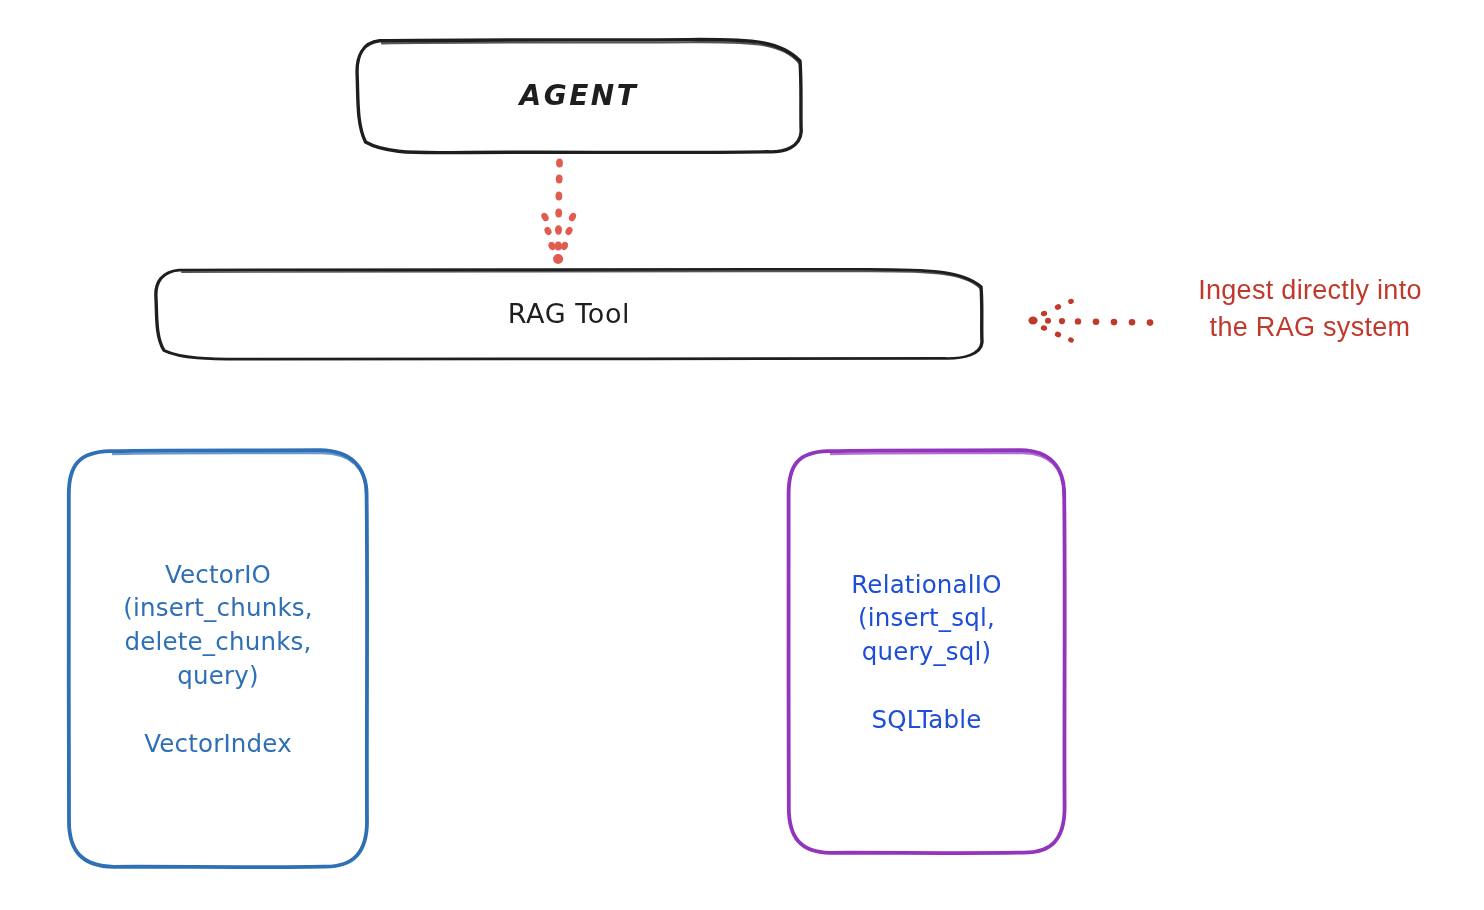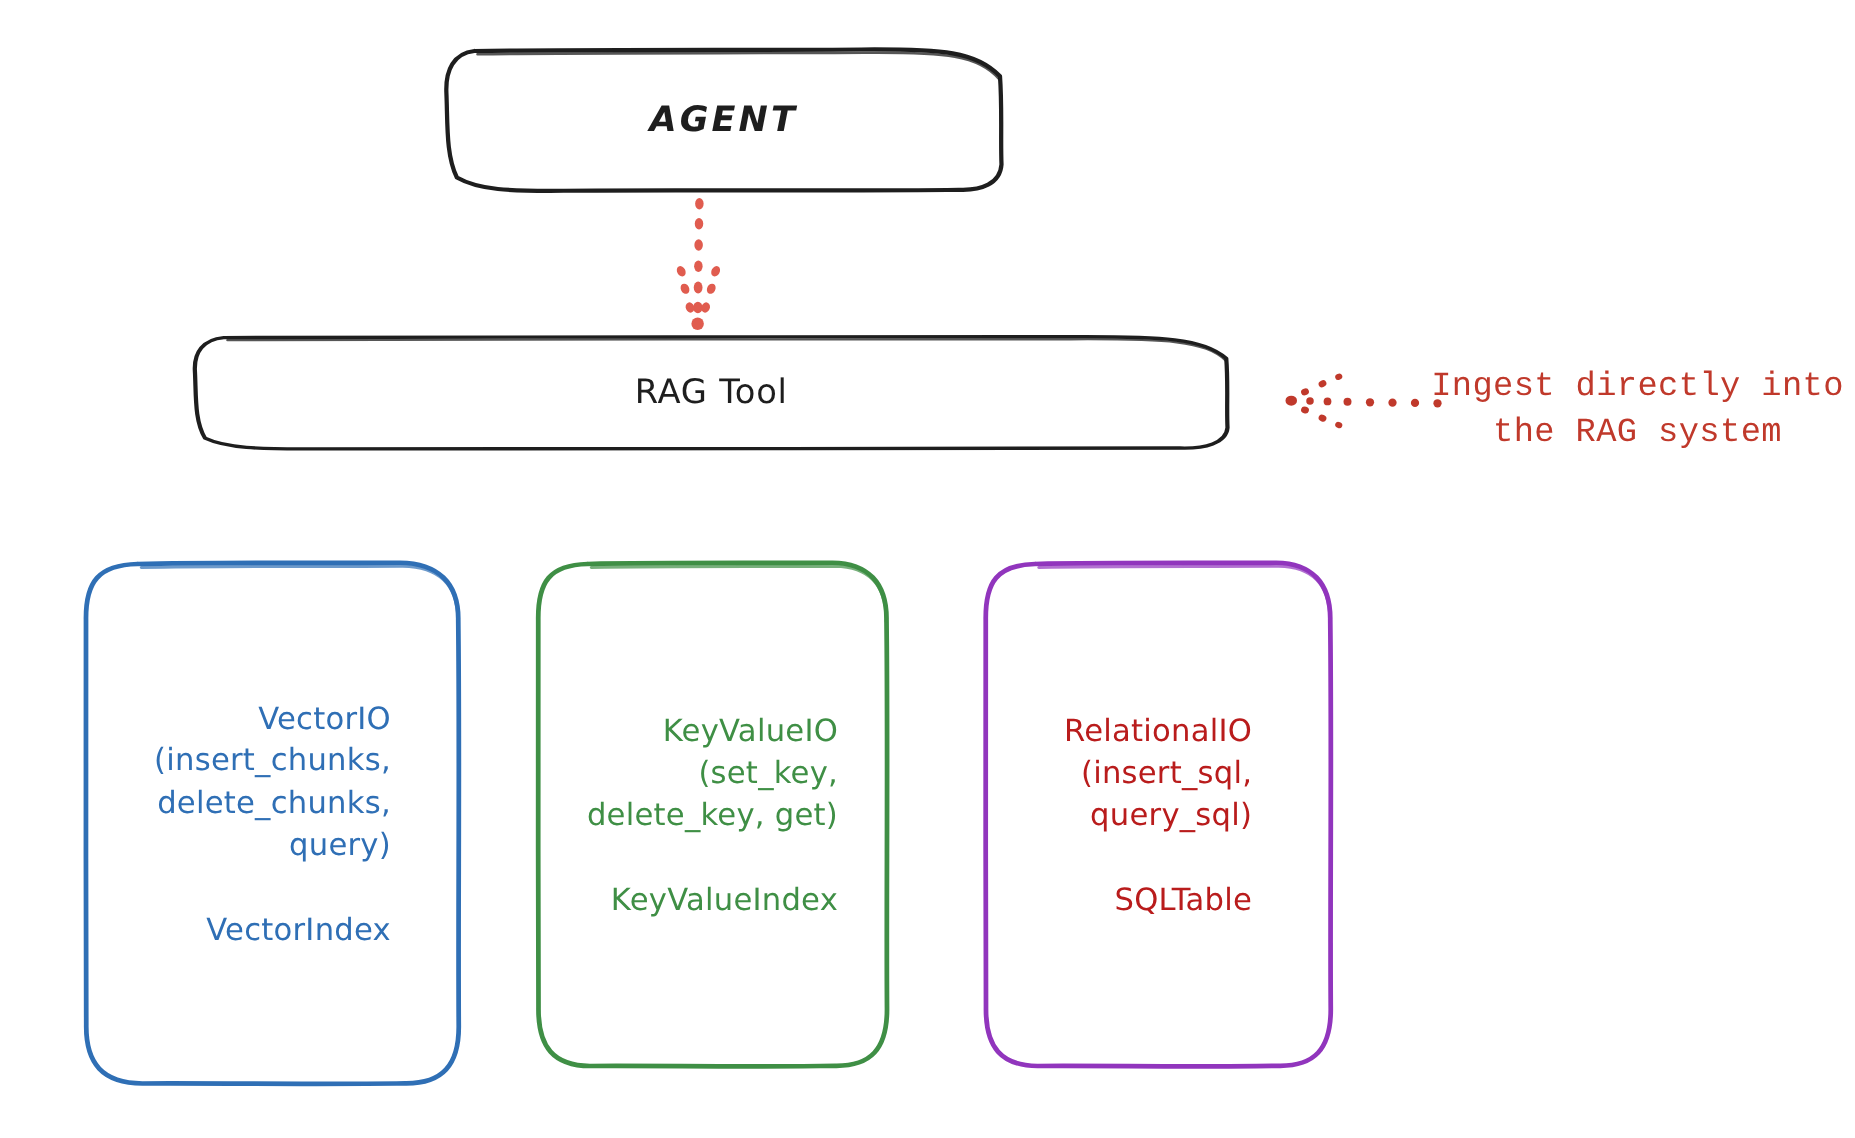--- a/index.html
+++ b/index.html
@@ -76,21 +76,20 @@
     letter-spacing: 0.6px;
   }
 
   
   .io-node .node-label {
     font-family: "DejaVu Sans", sans-serif;
     font-size: 24.5px;
     line-height: 1.38;
     letter-spacing: 0.2px;
     padding: 0 6px;
-    text-align: right;
   }
   #vector-io-node {
     left: 66px;
     top: 448px;
     width: 304px;
     height: 422px;
   }
   #vector-io-node .node-label { color: #2f6fb5; }
 
   #key-value-io-node {
@@ -100,21 +99,21 @@
     height: 408px;
   }
   #key-value-io-node .node-label { color: #3f8f45; }
 
   #relational-io-node {
     left: 786px;
     top: 448px;
     width: 281px;
     height: 408px;
   }
-  #relational-io-node .node-label { color: #b91c1c; }
+  #relational-io-node .node-label { color: #1d4ed8; }
 
   
   #agent-to-rag-arrow {
     position: absolute;
     left: 500px;
     top: 158px;
     width: 120px;
     height: 116px;
   }
 
@@ -122,23 +121,23 @@
   #ingest-annotation-arrow {
     position: absolute;
     left: 1016px;
     top: 296px;
     width: 140px;
     height: 52px;
   }
   #ingest-annotation-text {
     position: absolute;
     left: 1136px;
-    top: 292px;
+    top: 272px;
     width: 348px;
-    font-family: Liberation Mono, monospace;
+    font-family: Liberation Sans, sans-serif;
     font-size: 27px;
     line-height: 1.38;
     color: #c0392b;
     text-align: center;
     white-space: pre-line;
     letter-spacing: 0.3px;
   }
 </style>
 </head>
 <body>
@@ -224,34 +223,20 @@
       <path d="M47,6.0 C112,4.6 198,5.4 256,5.0 C285,5.4 300.6,20 300.2,49" fill="none" stroke="#2f6fb5" stroke-width="2.4" stroke-linecap="round" stroke-linejoin="round" opacity="0.7"></path>
     </svg>
     <div class="node-label">VectorIO
 (insert_chunks,
 delete_chunks,
 query)
 
 VectorIndex</div>
   </div>
 
-  <div class="node io-node" id="key-value-io-node">
-    <svg class="node-svg" viewBox="0 0 284 408" preserveAspectRatio="none">
-      <path d="M42,3.2 C104,1.8 184,2.6 238,2.2 C266,2.6 281.6,18 281.2,48
-               C282.4,146 281,280 281.6,358 C282,392 268,405 240,404.6
-               C176,405.8 98,404.4 44,404.8 C15,404.4 2.4,390 2.8,358
-               C2.0,260 3.2,126 2.6,48 C2.2,17 12,4 42,3.2" fill="none" stroke="#3f8f45" stroke-width="3.8" stroke-linecap="round" stroke-linejoin="round"></path>
-      <path d="M45,6.0 C106,4.6 186,5.4 240,5.0 C267,5.4 281.2,20 280.8,49" fill="none" stroke="#3f8f45" stroke-width="2.4" stroke-linecap="round" stroke-linejoin="round" opacity="0.7"></path>
-    </svg>
-    <div class="node-label">KeyValueIO
-(set_key,
-delete_key, get)
-
-KeyValueIndex</div>
-  </div>
 
   <div class="node io-node" id="relational-io-node">
     <svg class="node-svg" viewBox="0 0 281 408" preserveAspectRatio="none">
       <path d="M42,3.2 C103,1.8 182,2.6 235,2.2 C263,2.6 278.6,18 278.2,48
                C279.4,146 278,280 278.6,358 C279,392 265,405 237,404.6
                C174,405.8 97,404.4 44,404.8 C15,404.4 2.4,390 2.8,358
                C2.0,260 3.2,126 2.6,48 C2.2,17 12,4 42,3.2" fill="none" stroke="#9135bd" stroke-width="3.8" stroke-linecap="round" stroke-linejoin="round"></path>
       <path d="M45,6.0 C105,4.6 184,5.4 237,5.0 C264,5.4 278.2,20 277.8,49" fill="none" stroke="#9135bd" stroke-width="2.4" stroke-linecap="round" stroke-linejoin="round" opacity="0.7"></path>
     </svg>
     <div class="node-label">RelationalIO

